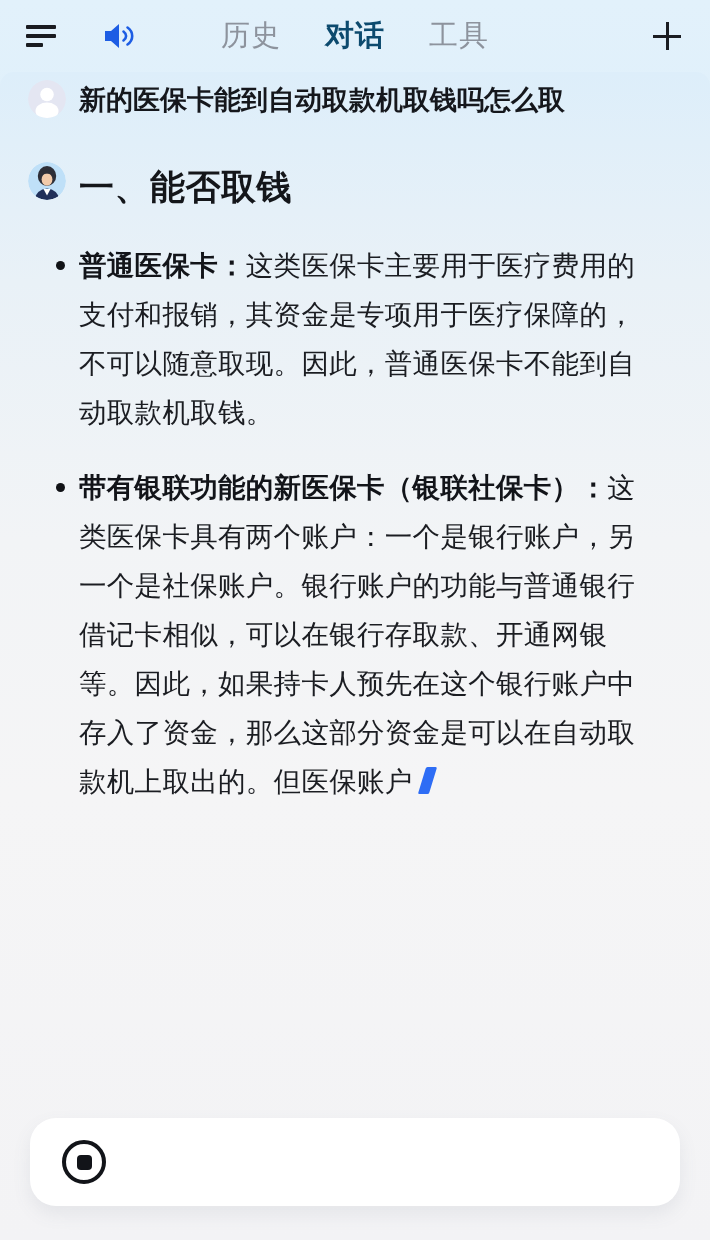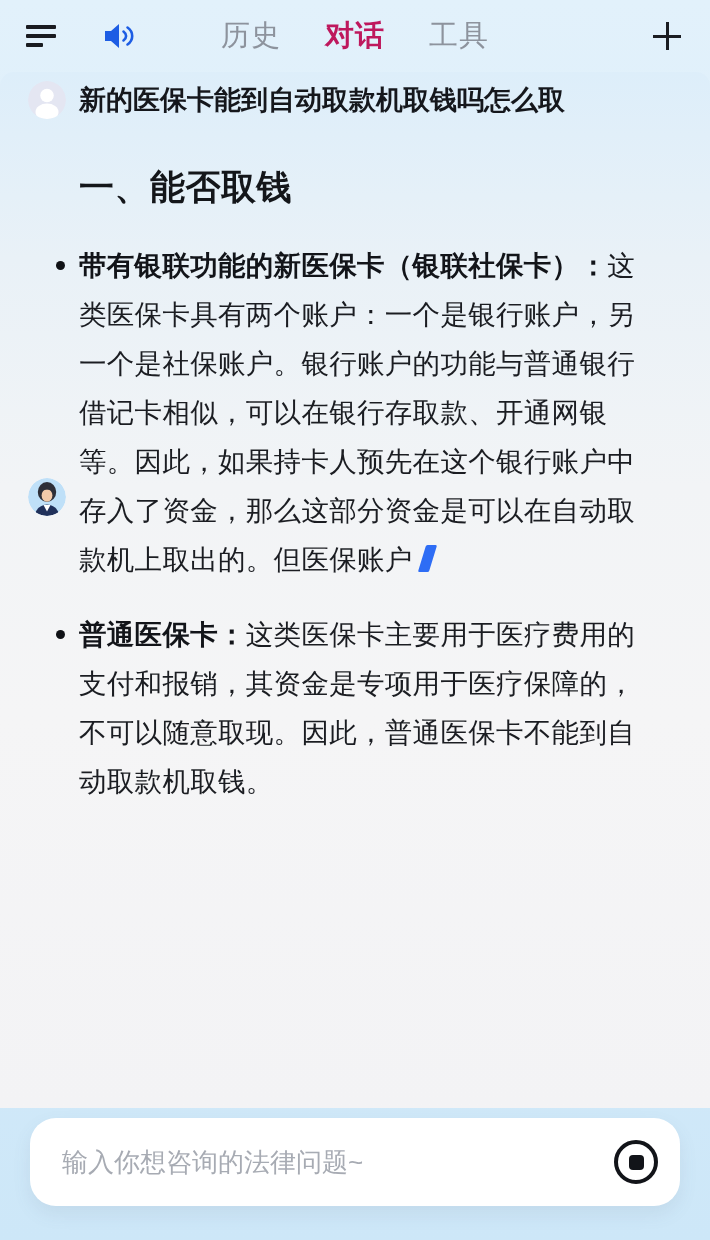--- a/index.html
+++ b/index.html
@@ -3,21 +3,21 @@
 <meta charset="utf-8">
 <style>
   * { margin:0; padding:0; box-sizing:border-box; }
   html,body { width:710px; height:1240px; }
   body {
     font-family: "Liberation Sans", "DejaVu Sans", sans-serif;
     overflow: hidden;
     position: relative;
     background: linear-gradient(180deg, #e2f1fb 0%, #cde7f8 100%);
   }
-  .app { width:710px; height:1108px; position:relative; }
+  .app { width:710px; height:1240px; position:relative; }
 
   
   .header {
     height:72px;
     display:flex;
     align-items:center;
     padding:0 26px;
     position:relative;
     z-index:3;
   }
@@ -25,36 +25,36 @@
   .menu-icon span { display:block; height:4px; background:#191b20; border-radius:1px; }
   .menu-icon span:nth-child(1){ width:30px; }
   .menu-icon span:nth-child(2){ width:30px; }
   .menu-icon span:nth-child(3){ width:17px; }
   .speaker { margin-left:46px; width:34px; height:32px; display:flex; align-items:center; cursor:pointer; }
   .tabs {
     position:absolute; left:50%; top:50%; transform:translate(-50%,-50%);
     display:flex; gap:44px; align-items:center;
   }
   .tab { font-size:29px; color:#8d939d; cursor:pointer; letter-spacing:1px; }
-  .tab.active { color:#be185d; font-weight:700; }
+  .tab.active { color:#0c4a6e; font-weight:700; }
   .plus-btn { margin-left:auto; width:34px; height:34px; position:relative; cursor:pointer; }
   .plus-btn::before, .plus-btn::after { content:""; position:absolute; background:#1b1d22; }
   .plus-btn::before { left:3px; right:3px; top:16px; height:2.5px; }
   .plus-btn::after  { top:3px; bottom:3px; left:16px; width:2.5px; }
 
   
   .chat-panel {
     position:absolute; top:72px; left:0; right:0; bottom:0;
     background: linear-gradient(180deg, #ddeefa 0%, #e9f1f7 18%, #f2f4f6 40%, #f5f5f6 62%, #f3f3f5 100%);
     border-radius:14px 14px 0 0;
     padding:8px 26px 0 28px;
     z-index:2;
   }
 
-  .msg-row { display:flex; gap:13px; align-items:center; }
+  .msg-row { display:flex; gap:13px; align-items:flex-start; }
   .avatar { width:38px; height:38px; border-radius:50%; flex:0 0 38px; overflow:hidden; }
   .user-row .msg-text {
     font-size:27px; font-weight:700; color:#15171c; line-height:40px; padding-top:0;
   }
   .assistant-row { margin-top:42px; }
   .assistant-body { flex:1; max-width:582px; color:#1b1d22; font-size:27.5px; line-height:49px; letter-spacing:0.3px; }
   .assistant-body p.intro { margin-bottom:28px; }
   .assistant-body h3.section { font-size:35px; font-weight:700; color:#14161a; margin-bottom:30px; letter-spacing:0.5px; }
   .bullet-list { list-style:none; }
   .bullet-list li { position:relative; margin-bottom:26px; }
@@ -145,31 +145,30 @@
             <path d="M6 40 Q7.5 27.5 19 26.5 Q30.5 27.5 32 40 Z" fill="#20305a"></path>
             <path d="M15.5 27 L19 33.5 L22.5 27 Z" fill="#ffffff"></path>
           </g>
         </svg>
       </div>
       <div class="assistant-body">
         <h3 class="section">一、能否取钱</h3>
         <ul class="bullet-list">
           <li>
             <span class="bullet-dot"></span>
-            <span class="b-bold">带有银联功能的新医保卡（银联社保卡）：</span><span>这类医保卡具有两个账户：一个是银行账户，另一个是社保账户。银行账户的功能与普通银行借记卡相似，可以在银行存取款、开通网银等。因此，如果持卡人预先在这个银行账户中存入了资金，那么这部分资金是可以在自动取款机上取出的。但医保账户</span><span class="typing-cursor"></span>
+            <span class="b-bold">普通医保卡：</span><span>这类医保卡主要用于医疗费用的支付和报销，其资金是专项用于医疗保障的，不可以随意取现。因此，普通医保卡不能到自动取款机取钱。</span>
           </li>
           <li>
             <span class="bullet-dot"></span>
-            <span class="b-bold">普通医保卡：</span><span>这类医保卡主要用于医疗费用的支付和报销，其资金是专项用于医疗保障的，不可以随意取现。因此，普通医保卡不能到自动取款机取钱。</span>
+            <span class="b-bold">带有银联功能的新医保卡（银联社保卡）：</span><span>这类医保卡具有两个账户：一个是银行账户，另一个是社保账户。银行账户的功能与普通银行借记卡相似，可以在银行存取款、开通网银等。因此，如果持卡人预先在这个银行账户中存入了资金，那么这部分资金是可以在自动取款机上取出的。但医保账户</span><span class="typing-cursor"></span>
           </li>
         </ul>
       </div>
     </div>
 
     <div class="input-bar">
-      <input type="text" placeholder="输入你想咨询的法律问题~" style="">
       <div class="stop-btn">
         <div class="stop-square"></div>
       </div>
     </div>
 
   </div>
 </div>
 
 </body></html>

